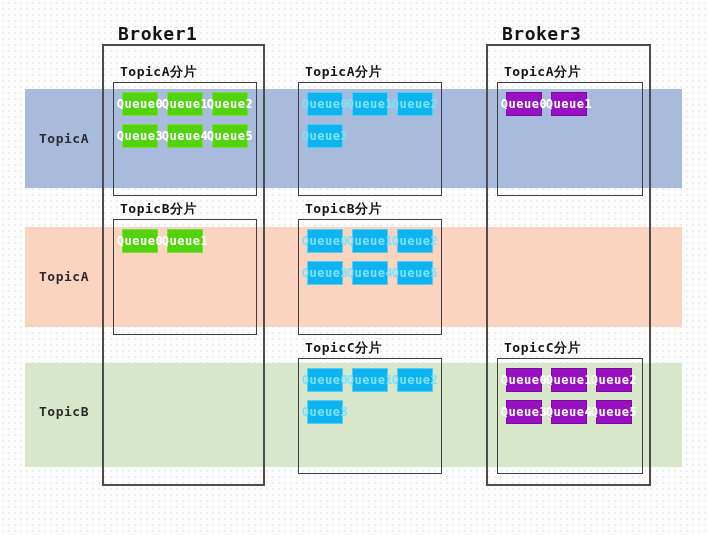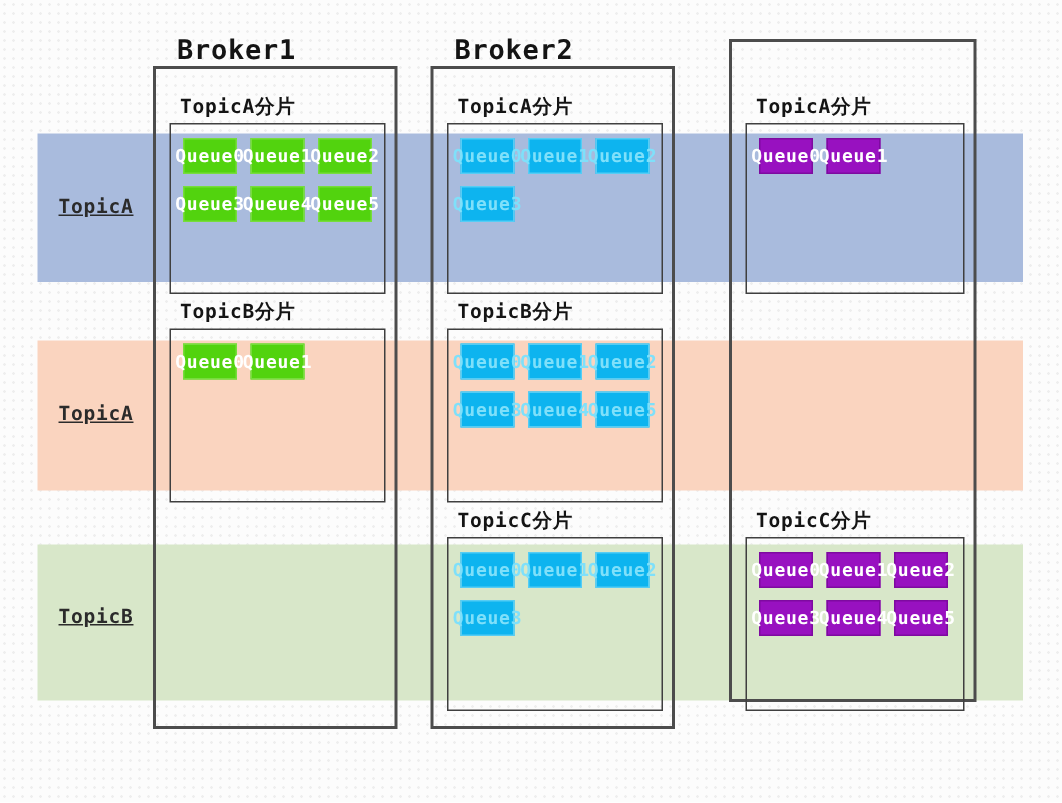--- a/index.html
+++ b/index.html
@@ -20,21 +20,20 @@
   }
   .topic-label {
     position: absolute;
     left: 25px;
     width: 78px;
     text-align: center;
     font-size: 13px;
     font-weight: bold;
     color: #2b2b2b;
     letter-spacing: 0.5px;
-    text-decoration: underline;
   }
   .broker {
     position: absolute;
     top: 26px;
   }
   .broker-label {
     height: 18px;
     line-height: 16px;
     font-size: 18px;
     font-weight: bold;
@@ -114,24 +113,20 @@
     </div>
     <div class="shard" style="left: 113px; top: 201px; width: 144px;">
       <div class="shard-label">TopicB分片</div>
       <div class="shard-box" style="height: 116px;">
         <div class="queues">
           <div class="queue" style="background: rgb(82, 211, 14); color: rgb(255, 255, 255); border: 1px solid rgb(119, 221, 60);">Queue0</div>
           <div class="queue" style="background: rgb(82, 211, 14); color: rgb(255, 255, 255); border: 1px solid rgb(119, 221, 60);">Queue1</div>
         </div>
       </div>
     </div>
-    <div class="broker" style="left: 287px; width: 163px;">
-      <div class="broker-label">Broker2</div>
-      <div class="broker-box"></div>
-    </div>
     <div class="shard" style="left: 298px; top: 64px; width: 144px;">
       <div class="shard-label">TopicA分片</div>
       <div class="shard-box" style="height: 114px;">
         <div class="queues">
           <div class="queue" style="background: rgb(13, 180, 239); color: rgb(127, 224, 250); border: 1px solid rgb(85, 205, 245);">Queue0</div>
           <div class="queue" style="background: rgb(13, 180, 239); color: rgb(127, 224, 250); border: 1px solid rgb(85, 205, 245);">Queue1</div>
           <div class="queue" style="background: rgb(13, 180, 239); color: rgb(127, 224, 250); border: 1px solid rgb(85, 205, 245);">Queue2</div>
           <div class="queue" style="background: rgb(13, 180, 239); color: rgb(127, 224, 250); border: 1px solid rgb(85, 205, 245);">Queue3</div>
         </div>
       </div>
@@ -154,20 +149,21 @@
       <div class="shard-box" style="height: 116px;">
         <div class="queues">
           <div class="queue" style="background: rgb(13, 180, 239); color: rgb(127, 224, 250); border: 1px solid rgb(85, 205, 245);">Queue0</div>
           <div class="queue" style="background: rgb(13, 180, 239); color: rgb(127, 224, 250); border: 1px solid rgb(85, 205, 245);">Queue1</div>
           <div class="queue" style="background: rgb(13, 180, 239); color: rgb(127, 224, 250); border: 1px solid rgb(85, 205, 245);">Queue2</div>
           <div class="queue" style="background: rgb(13, 180, 239); color: rgb(127, 224, 250); border: 1px solid rgb(85, 205, 245);">Queue3</div>
         </div>
       </div>
     </div>
     <div class="broker" style="left: 486px; width: 165px;">
+      <div class="broker-label">Broker3</div>
       <div class="broker-box"></div>
     </div>
     <div class="shard" style="left: 497px; top: 64px; width: 146px;">
       <div class="shard-label">TopicA分片</div>
       <div class="shard-box" style="height: 114px;">
         <div class="queues">
           <div class="queue" style="background: rgb(152, 17, 192); color: rgb(255, 255, 255); border: 1px solid rgb(126, 10, 160);">Queue0</div>
           <div class="queue" style="background: rgb(152, 17, 192); color: rgb(255, 255, 255); border: 1px solid rgb(126, 10, 160);">Queue1</div>
         </div>
       </div>

